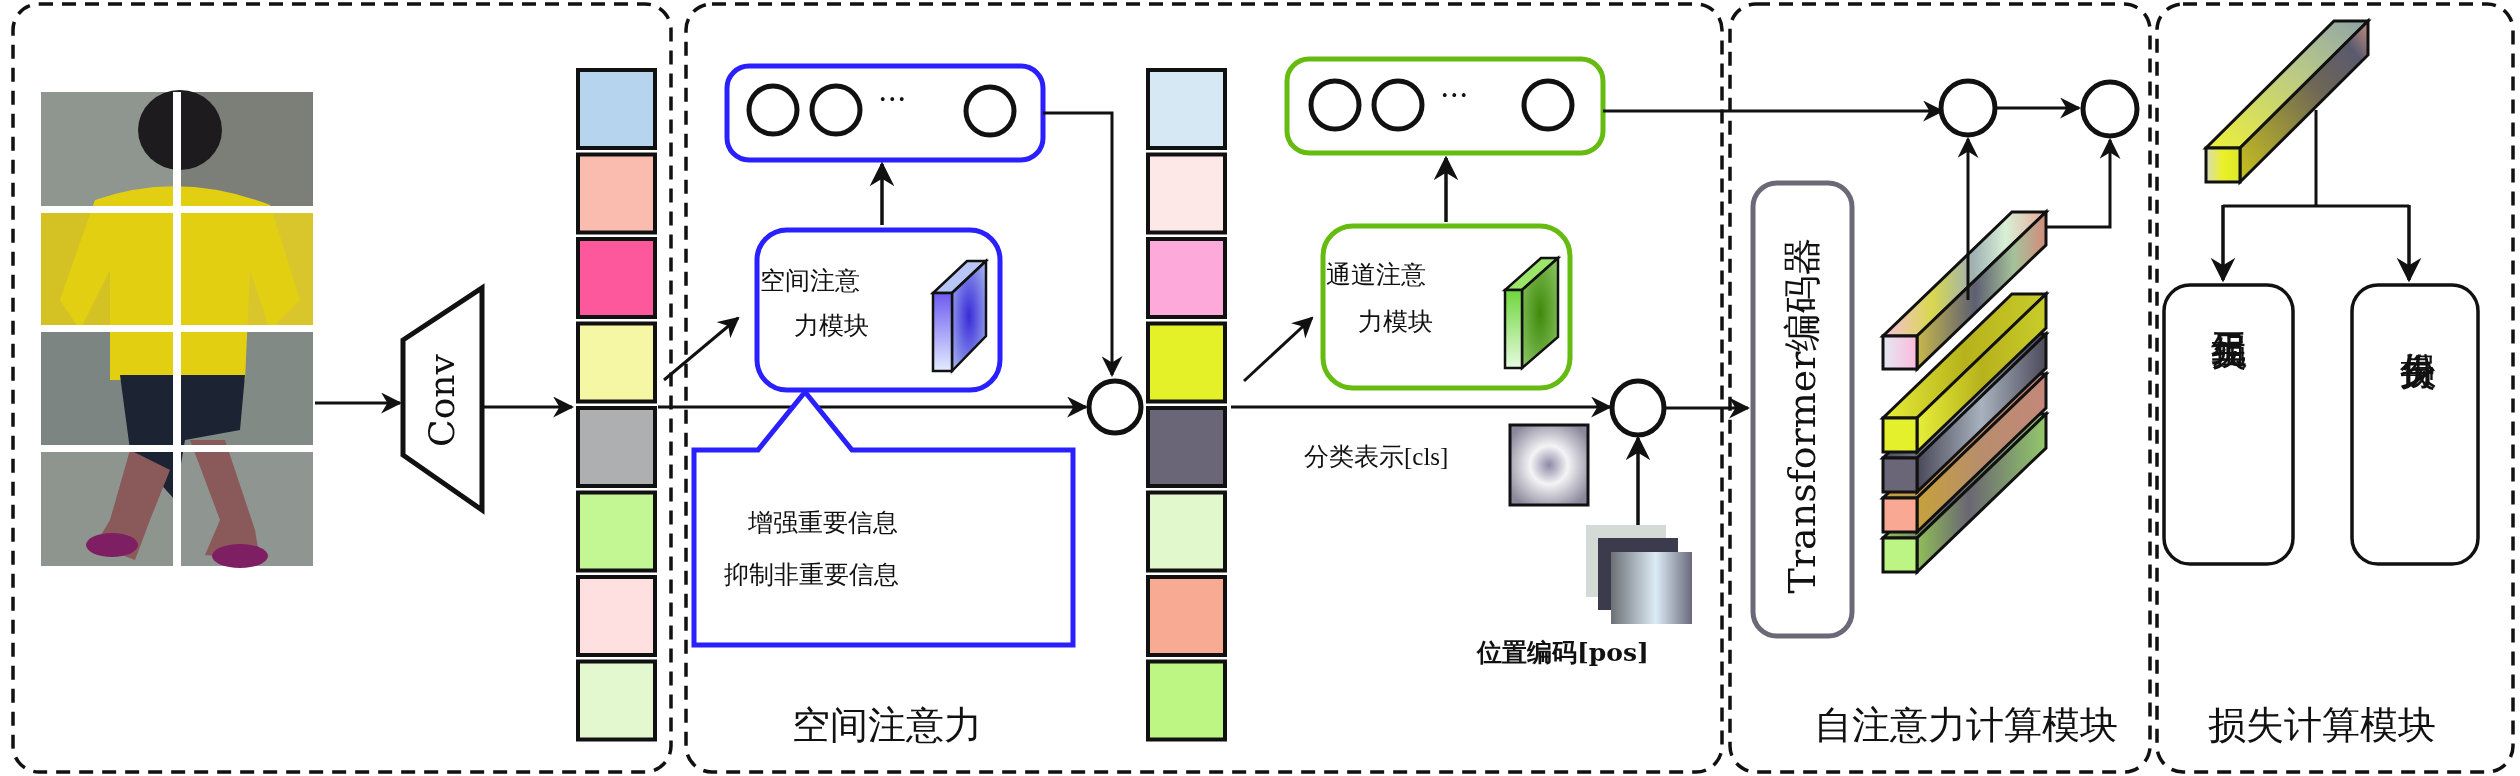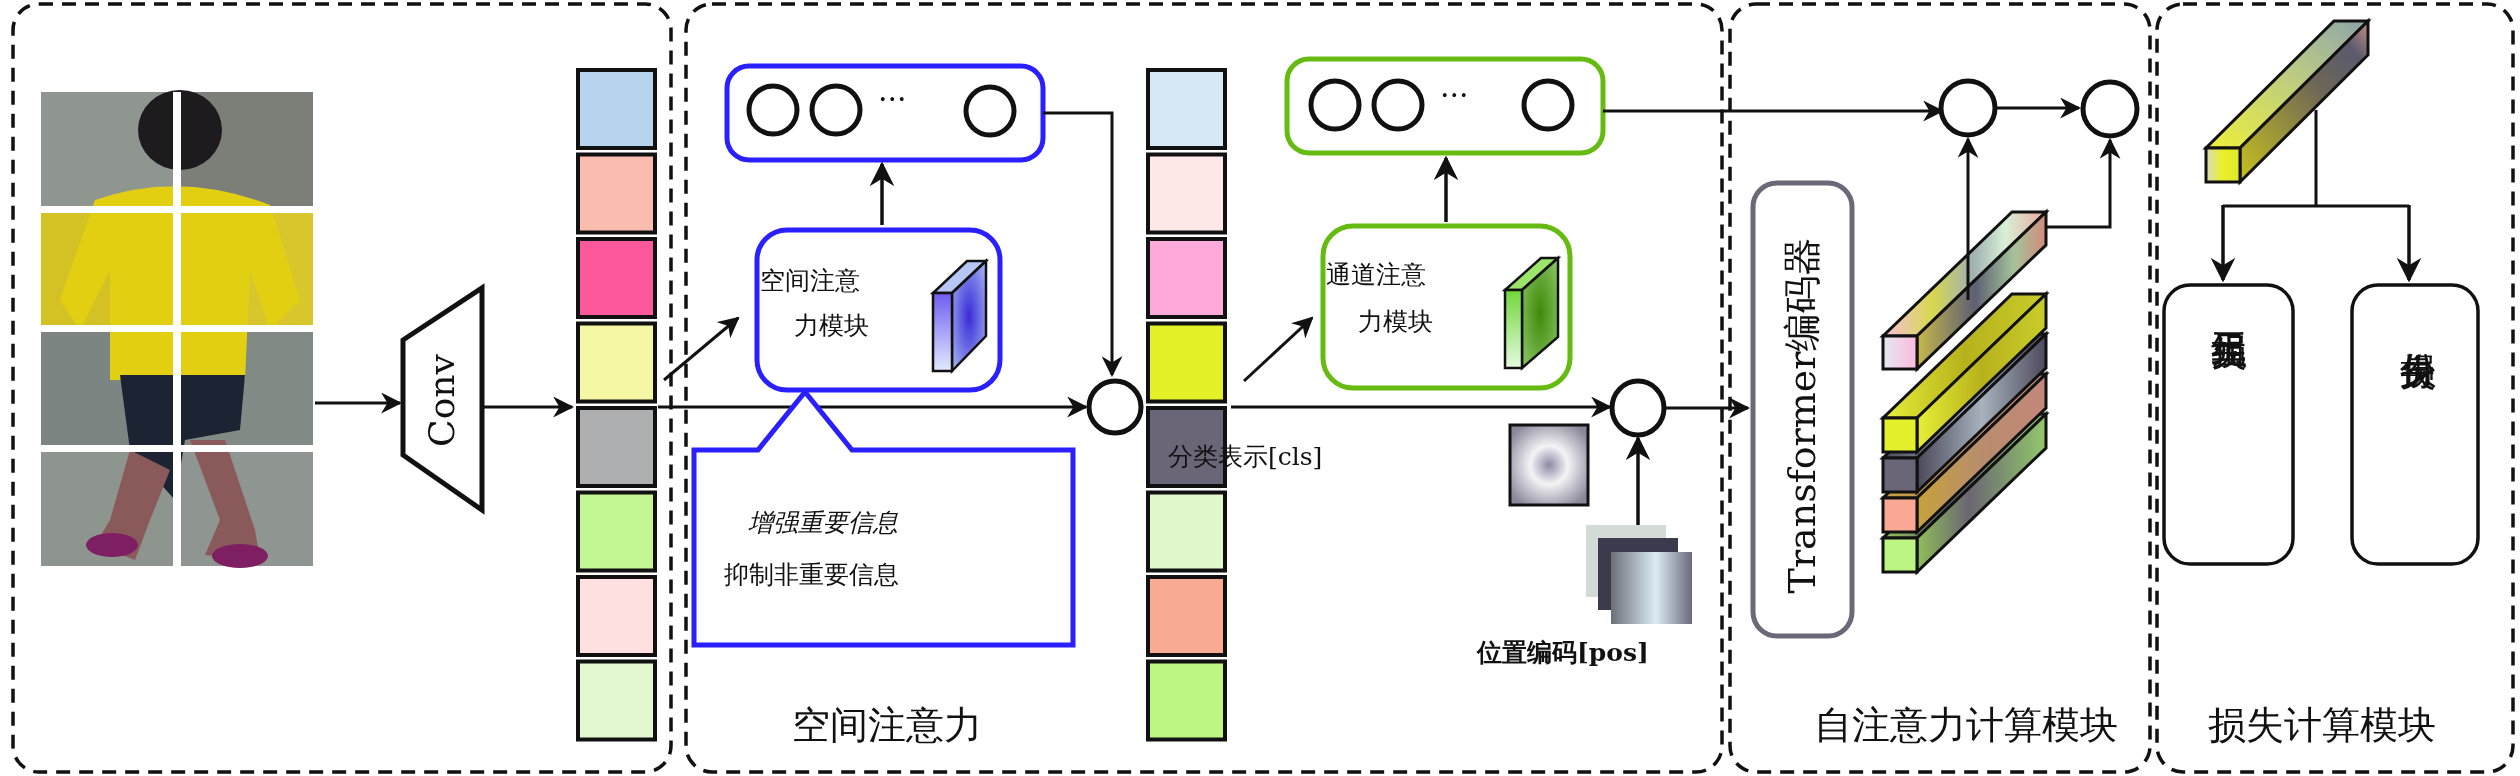--- a/index.html
+++ b/index.html
@@ -262,28 +262,28 @@
 
   
   <div class="lbl" style="left:792px; top:706px;">空间注意力</div>
   <div class="lbl" style="left:1779px; top:706px;margin-left:35px;">自注意力计算模块</div>
   <div class="lbl" style="left:2208px; top:706px;">损失计算模块</div>
 
   <div class="tr-text" style="left:376px; top:380px; width:130px; text-align:center; font-size:36px;">Conv</div>
 
   <div class="lbl mid" style="left:760px; top:268px;">空间注意</div>
   <div class="lbl mid" style="left:794px; top:313px;">力模块</div>
-  <div class="lbl mid" style="left:748px; top:510px;font-style:italic;">增强重要信息</div>
+  <div class="lbl mid" style="left:748px; top:510px;">增强重要信息</div>
   <div class="lbl mid" style="left:724px; top:562px;">抑制非重要信息</div>
   <div class="lbl" style="left:878px; top:84px; font-size:30px;">···</div>
 
   <div class="lbl mid" style="left:1326px; top:262px;">通道注意</div>
   <div class="lbl mid" style="left:1358px; top:309px;">力模块</div>
   <div class="lbl" style="left:1440px; top:80px; font-size:30px;">···</div>
 
-  <div class="lbl mid" style="left:1168px; top:444px;">分类表示[cls]</div>
+  <div class="lbl mid" style="left:1304px; top:444px;font-family:Liberation Serif, serif;">分类表示[cls]</div>
   <div class="lbl mid" style="left:1477px; top:640px;font-weight:bold;">位置编码[pos]</div>
 
   <div class="tr-text" style="left:1592px; top:390px; width:420px; text-align:center;">Transformer编码器</div>
 
   <div class="lbl vert" style="left:2207px; top:305px;">三元组损失</div>
   <div class="lbl vert" style="left:2396px; top:325px;">身份损失</div>
 </div>
 
 </body></html>

